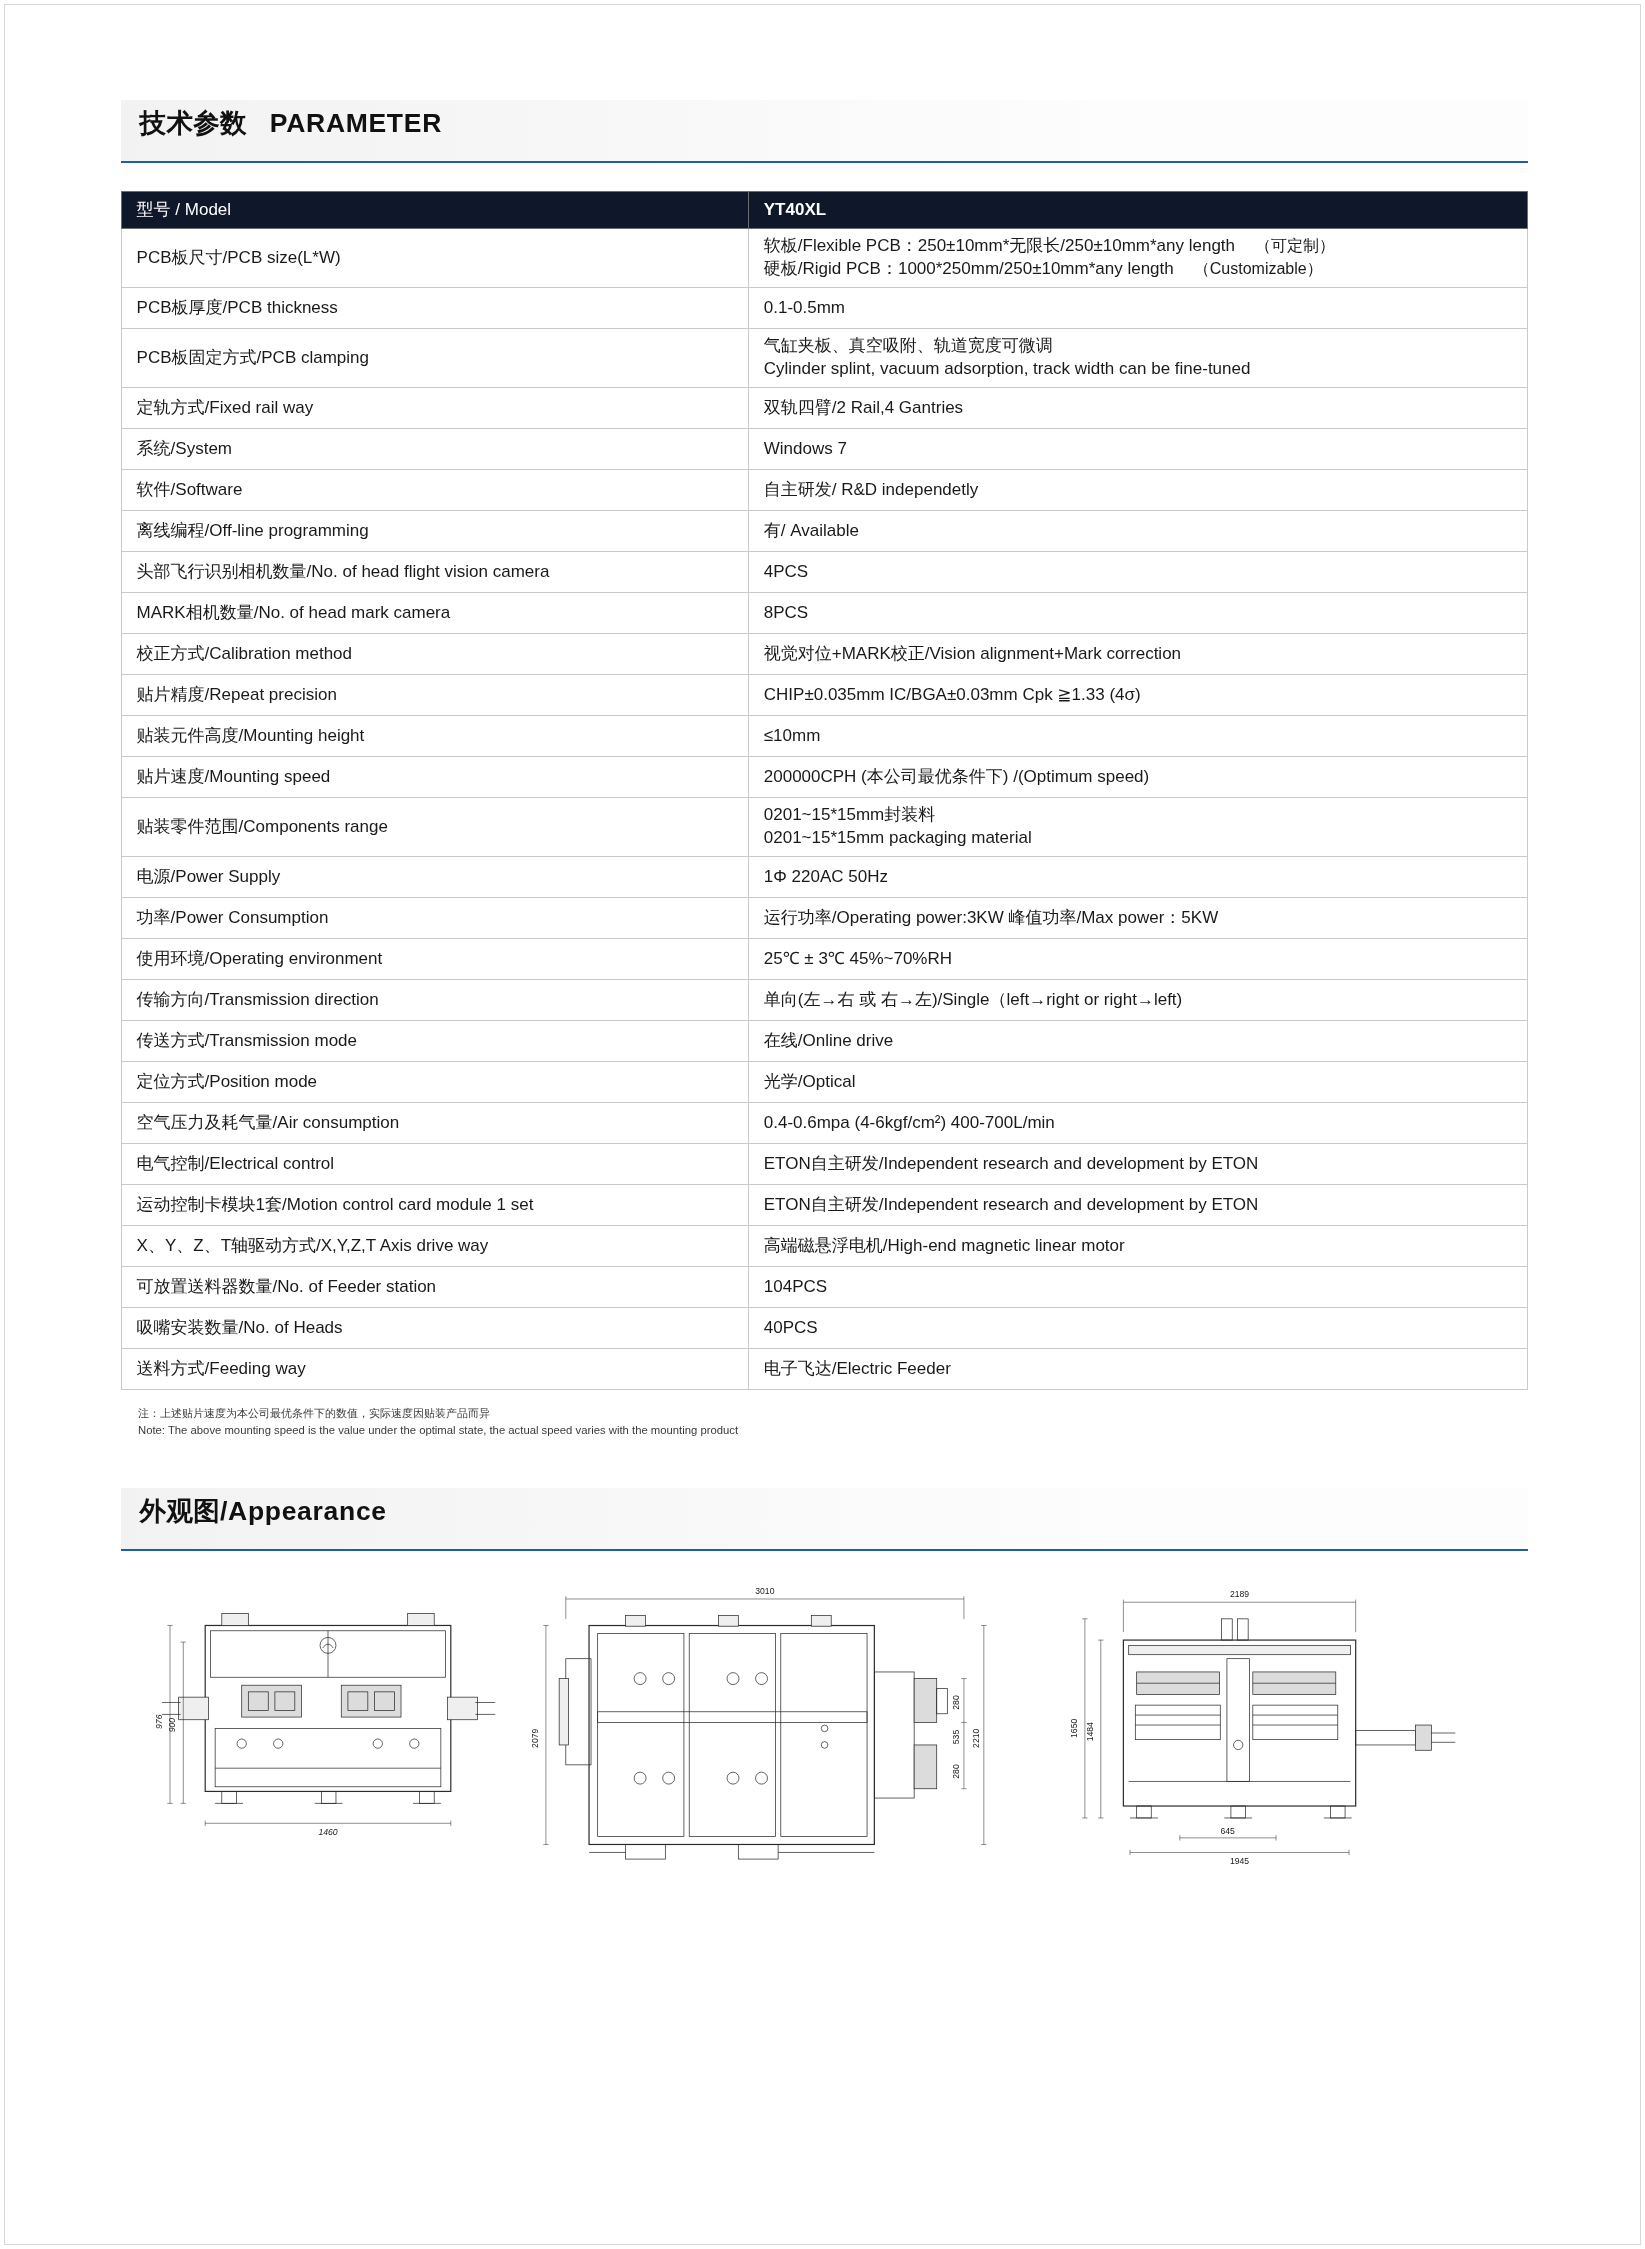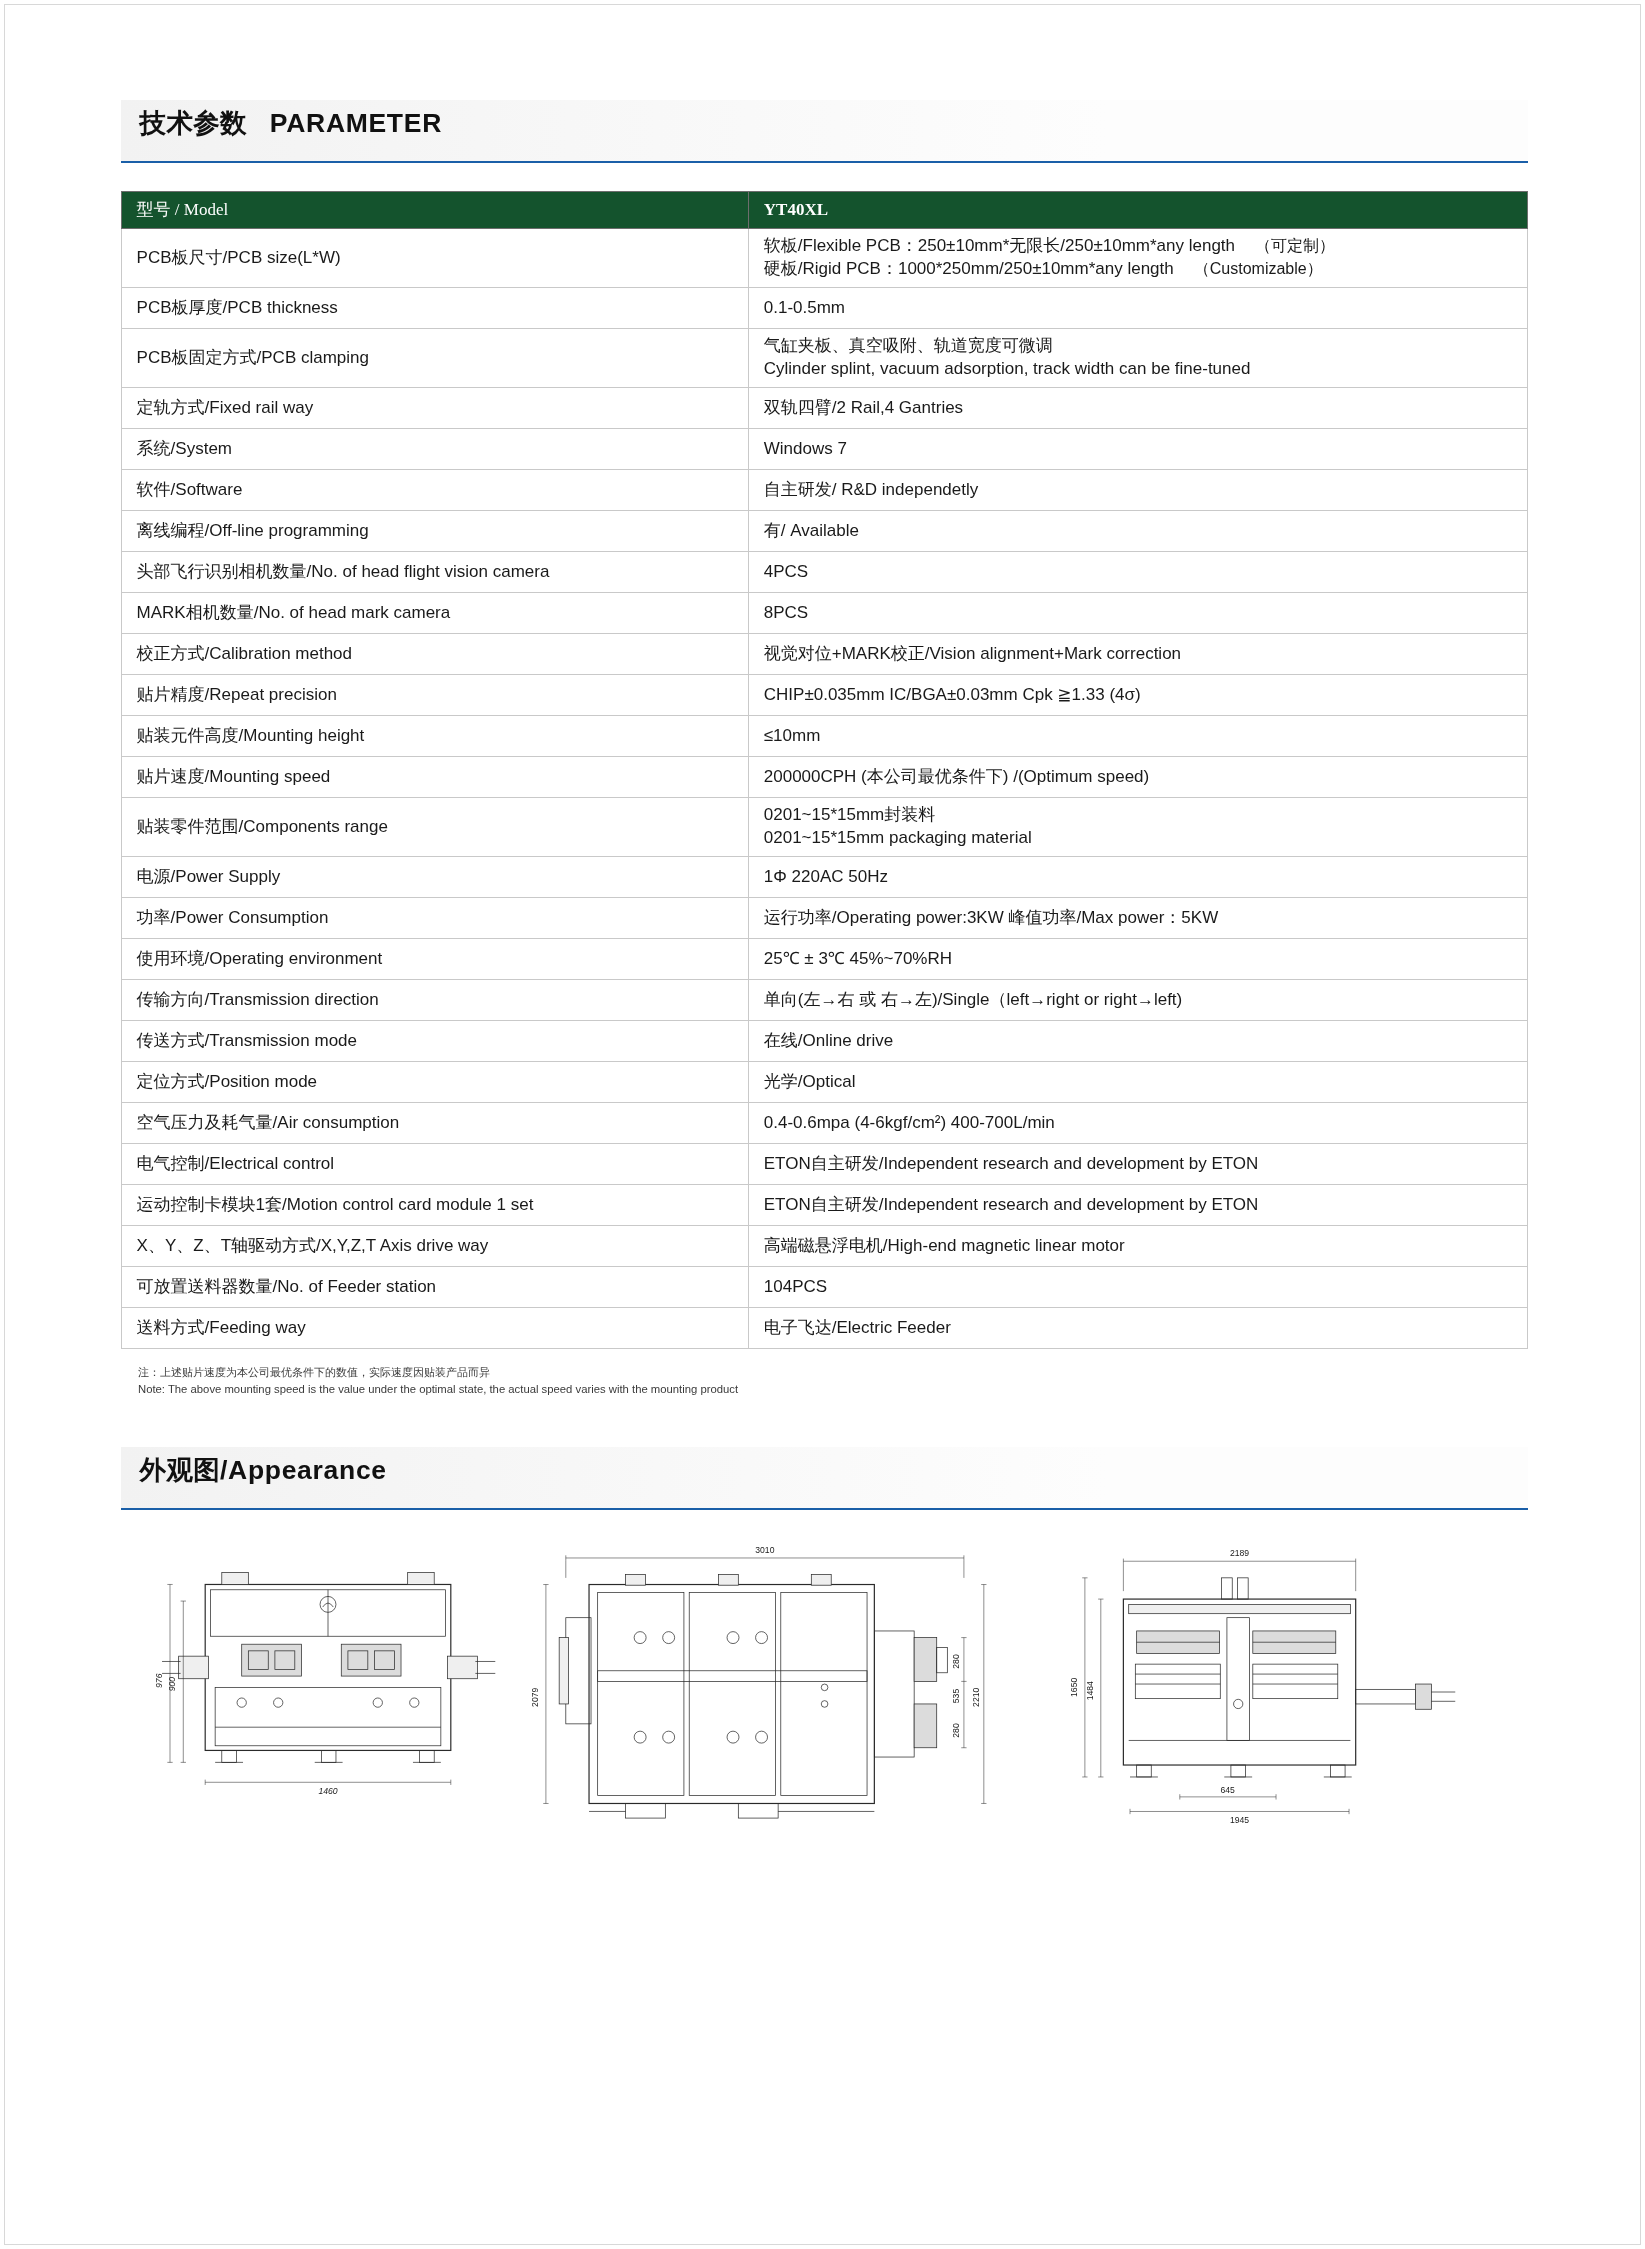--- a/index.html
+++ b/index.html
@@ -74,26 +74,25 @@
     padding: 0 14.6px;
     font-size: 17px;
     line-height: 1.35;
     vertical-align: middle;
     color: #1a1a1a;
   }
   table.param td.label {
     width: 597px;
   }
   table.param tr.headrow td {
-    background: #14532d;
+    background: #0f172a;
     color: #ffffff;
     font-weight: bold;
     height: 36px;
     border: 0.7px solid #6d6d6d;
-    font-family: Liberation Serif, serif;
   }
   table.param tr.headrow td.label {
     font-weight: normal;
   }
   table.param tr td {
     height: 40px;
   }
   table.param tr.tall td {
     height: 58px;
   }
@@ -268,20 +267,24 @@
         </tr>
         <tr>
           <td class="label">X、Y、Z、T轴驱动方式/X,Y,Z,T Axis drive way</td>
           <td>高端磁悬浮电机/High-end magnetic linear motor</td>
         </tr>
         <tr>
           <td class="label">可放置送料器数量/No. of Feeder station</td>
           <td>104PCS</td>
         </tr>
         <tr>
+          <td class="label">吸嘴安装数量/No. of Heads</td>
+          <td>40PCS</td>
+        </tr>
+        <tr>
           <td class="label">送料方式/Feeding way</td>
           <td>电子飞达/Electric Feeder</td>
         </tr>
       </tbody>
     </table>
 
     <div class="note">
       <div class="cn">注：上述贴片速度为本公司最优条件下的数值，实际速度因贴装产品而异</div>
       <div>Note: The above mounting speed is the value under the optimal state, the actual speed varies with the mounting product</div>
     </div>

